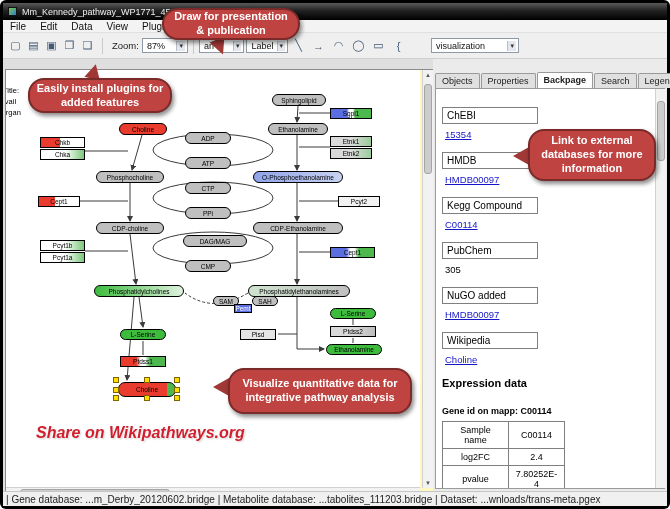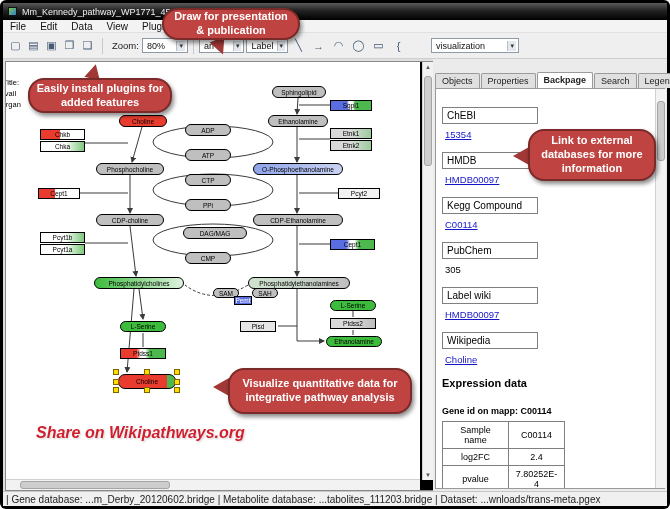--- a/index.html
+++ b/index.html
@@ -22,21 +22,21 @@
   .tb-btn { display:inline-flex; width:17px; height:17px; align-items:center; justify-content:center;
     font-size:11px; color:#445a77; border:1px solid transparent; border-radius:2px; margin-right:1px; }
   .tb-sep { width:1px; height:16px; background:#c9c9c9; margin:0 5px; }
   .zoom-label { font-size:9.5px; color:#222; margin:0 3px 0 4px; }
   .combo { display:inline-flex; align-items:center; justify-content:space-between; background:#fff; border:1px solid #8e9aa6; height:15px; font-size:9px; padding:0 2px 0 4px; color:#111; }
   .combo-arrow { font-size:7px; color:#333; background:#e4e8ee; border-left:1px solid #b8c0c8; padding:1px 2px; margin-left:3px; }
   .viz-combo { position:absolute; left:428px; top:5px; width:88px; }
 
   
   .main { position:absolute; left:0; top:56px; width:664px; height:432px; background:#dfdfdf; }
-  .canvas-wrap { position:absolute; left:2px; top:2px; width:429px; height:430px; background:#000000; border:1px solid #8a8a8a; }
+  .canvas-wrap { position:absolute; left:2px; top:10px; width:429px; height:430px; background:#fef9c3; border:1px solid #8a8a8a; }
   .canvas { position:absolute; left:0; top:0; width:414px; height:418px; background:#fff; overflow:hidden; }
   .edges-svg { position:absolute; left:0; top:0; pointer-events:none; }
   .vscroll { position:absolute; right:0; top:0; width:11px; height:418px; background:#f2f2f2; border-left:1px solid #d0d0d0; }
   .hscroll { position:absolute; left:0; bottom:0; width:414px; height:11px; background:#f2f2f2; border-top:1px solid #d0d0d0; }
   .thumb-v { position:absolute; left:1px; top:14px; width:8px; height:90px; background:#cdcdcd; border:1px solid #a5a5a5; border-radius:3px; }
   .thumb-h { position:absolute; top:1px; left:14px; height:8px; width:150px; background:#cdcdcd; border:1px solid #a5a5a5; border-radius:3px; }
   .sbar-btn { position:absolute; width:10px; height:10px; font-size:6px; color:#555; text-align:center; line-height:10px; }
 
   
   .node { position:absolute; display:flex; align-items:center; justify-content:center; font-size:6.5px; color:#000;
@@ -105,21 +105,21 @@
       <span style="display:flex;align-items:center;">
           <span class="tb-btn">▢</span>
           <span class="tb-btn">▤</span>
           <span class="tb-btn">▣</span>
           <span class="tb-btn">❐</span>
           <span class="tb-btn">❑</span>
         </span>
       <span class="tb-sep"></span>
       <span class="zoom-label">Zoom:</span>
       <span class="combo" style="width:46px;">
-        <span>80%</span>
+        <span>87%</span>
         <span class="combo-arrow">▾</span>
       </span>
       <span class="tb-sep"></span>
       <span style="display:flex;align-items:center;gap:2px;">
           <span class="combo" style="min-width: 30px; gap: 16px;">
             <span>an</span>
             <span class="combo-arrow">▾</span>
           </span>
           <span class="combo" style="min-width: 30px;">
             <span>Label</span>
@@ -252,21 +252,21 @@
               </div>
               <div class="sec">
                 <div class="sec-head">Kegg Compound</div>
                 <div class="sec-link">C00114</div>
               </div>
               <div class="sec">
                 <div class="sec-head">PubChem</div>
                 <div class="sec-link plain">305</div>
               </div>
               <div class="sec">
-                <div class="sec-head">Label wiki</div>
+                <div class="sec-head">NuGO added</div>
                 <div class="sec-link">HMDB00097</div>
               </div>
               <div class="sec">
                 <div class="sec-head">Wikipedia</div>
                 <div class="sec-link">Choline</div>
               </div>
             </div>
           <div class="expr-head">Expression data</div>
           <div class="geneid">Gene id on mapp: C00114</div>
           <table class="xtable">

